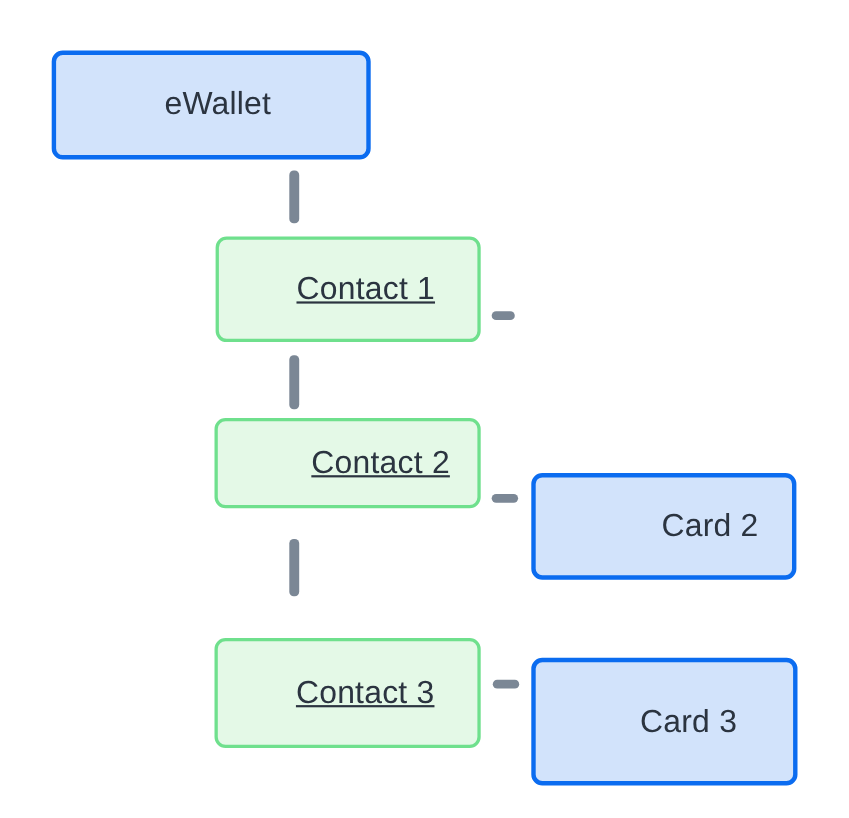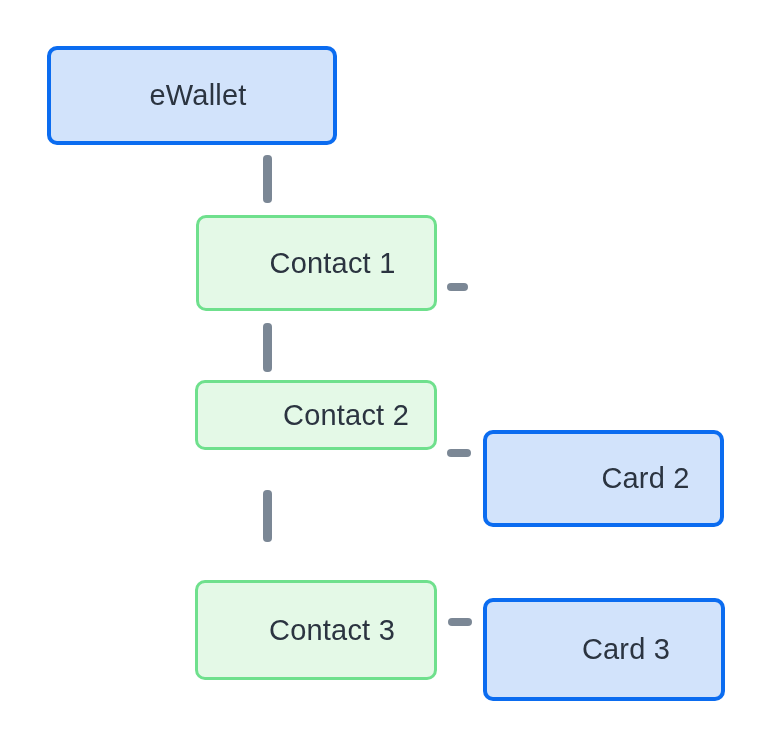--- a/index.html
+++ b/index.html
@@ -34,27 +34,27 @@
     border: 4px solid #0b6cf0;
   }
   .node-green {
     background: #e4f9e7;
     border: 3.5px solid #6fe08d;
   }
   
   #node-ewallet  { left: 47px;  top: 46px;  width: 290px; height: 99px; }
   #node-contact1 { left: 196px; top: 215px; width: 241px; height: 96px; }
   #node-card1    { left: 483px; top: 262px; width: 241px; height: 97px; }
-  #node-contact2 { left: 195px; top: 380px; width: 242px; height: 70px; padding-left: 28px; }
+  #node-contact2 { left: 195px; top: 380px; width: 242px; height: 82px; padding-left: 28px; }
   #node-card2    { left: 483px; top: 430px; width: 241px; height: 97px; padding-left: 40px; }
   #node-contact3 { left: 195px; top: 580px; width: 242px; height: 100px; }
-  #node-card3    { left: 483px; top: 598px; width: 242px; height: 103px; }
+  #node-card3    { left: 483px; top: 598px; width: 242px; height: 116px; }
   
   #node-ewallet .label  { transform: translateX(6px); }
-  .node-green   .label  { transform: translateX(16px); }
+  .node-green   .label  { transform: translateX(16px); text-decoration: underline; }
   #node-card1 .label, #node-card2 .label, #node-card3 .label { transform: translateX(22px); }
 
   .edge {
     position: absolute;
     background: #7b8795;
     border-radius: 4px;
   }
   .edge-v { width: 9px; }
   .edge-h { height: 8px; }
   #edge-ewallet-contact1  { left: 263px; top: 155px; height: 48px; }

